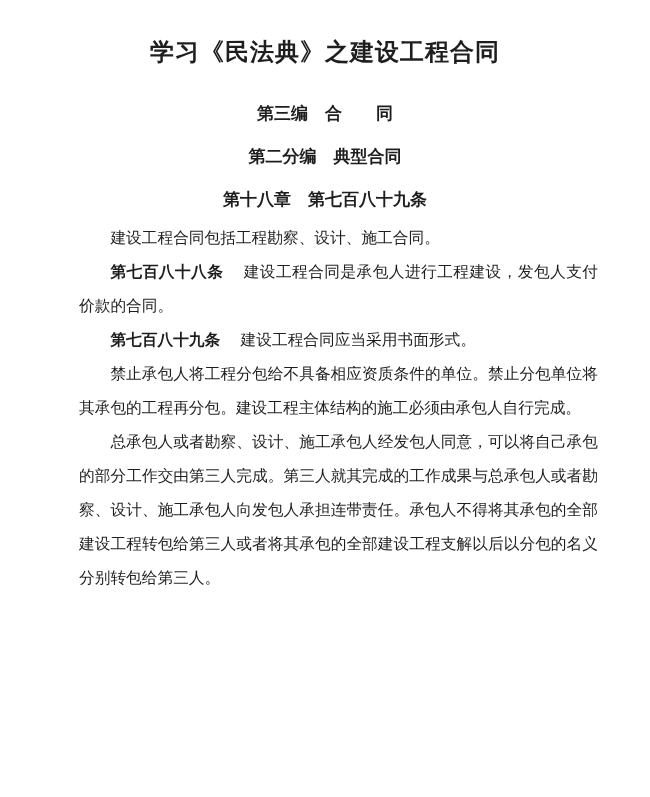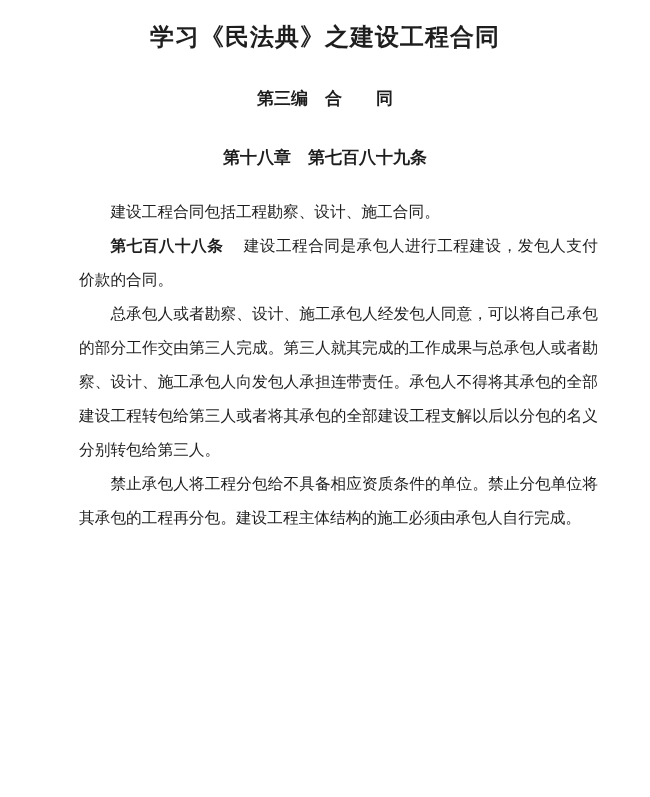--- a/index.html
+++ b/index.html
@@ -12,34 +12,34 @@
     width: 650px;
     height: 797px;
     margin: 0;
     background: #ffffff;
     color: #1e1e1e;
     font-family: "DejaVu Serif", "Liberation Serif", serif;
     overflow: hidden;
     box-sizing: border-box;
   }
   .doc-title {
-    margin: 0;
+    margin: 15px;
     padding-top: 20px;
     font-size: 24px;
     line-height: 33px;
     font-weight: bold;
     text-align: center;
     letter-spacing: 1px;
   }
   .subhead {
     font-size: 17px;
     font-weight: bold;
     text-align: center;
     line-height: 43px;
-    margin: 16px;
+    margin: 0;
   }
   .subhead.first {
     margin-top: 24px;
   }
   .body-block {
     padding: 0 52px 0 79px;
   }
   .body-block p {
     margin: 0;
     font-size: 15.7px;
@@ -58,30 +58,32 @@
 </style>
 </head>
 <body>
 
 <div class="page">
 
   <h1 class="doc-title">学习《民法典》之建设工程合同</h1>
 
   <div class="subhead first">第三编　合　　同</div>
 
+  <div class="subhead">第二分编　典型合同</div>
 
   <div class="subhead">第十八章　第七百八十九条</div>
 
   <div class="body-block">
 
     <p><span>建设工程合同包括工程勘察、设计、施工合同。</span></p>
 
     <p><b class="art-num">第七百八十八条</b><span>建设工程合同是承包人进行工程建设，发包人支付价款的合同。</span></p>
 
+    <p><b class="art-num">第七百八十九条</b><span>建设工程合同应当采用书面形式。</span></p>
 
 
 
+    <p><span>禁止承包人将工程分包给不具备相应资质条件的单位。禁止分包单位将其承包的工程再分包。建设工程主体结构的施工必须由承包人自行完成。</span></p>
+
     <p><span>总承包人或者勘察、设计、施工承包人经发包人同意，可以将自己承包的部分工作交由第三人完成。第三人就其完成的工作成果与总承包人或者勘察、设计、施工承包人向发包人承担连带责任。承包人不得将其承包的全部建设工程转包给第三人或者将其承包的全部建设工程支解以后以分包的名义分别转包给第三人。</span></p>
-
-    <p><span>禁止承包人将工程分包给不具备相应资质条件的单位。禁止分包单位将其承包的工程再分包。建设工程主体结构的施工必须由承包人自行完成。</span></p>
 
   </div>
 </div>
 
 </body></html>

